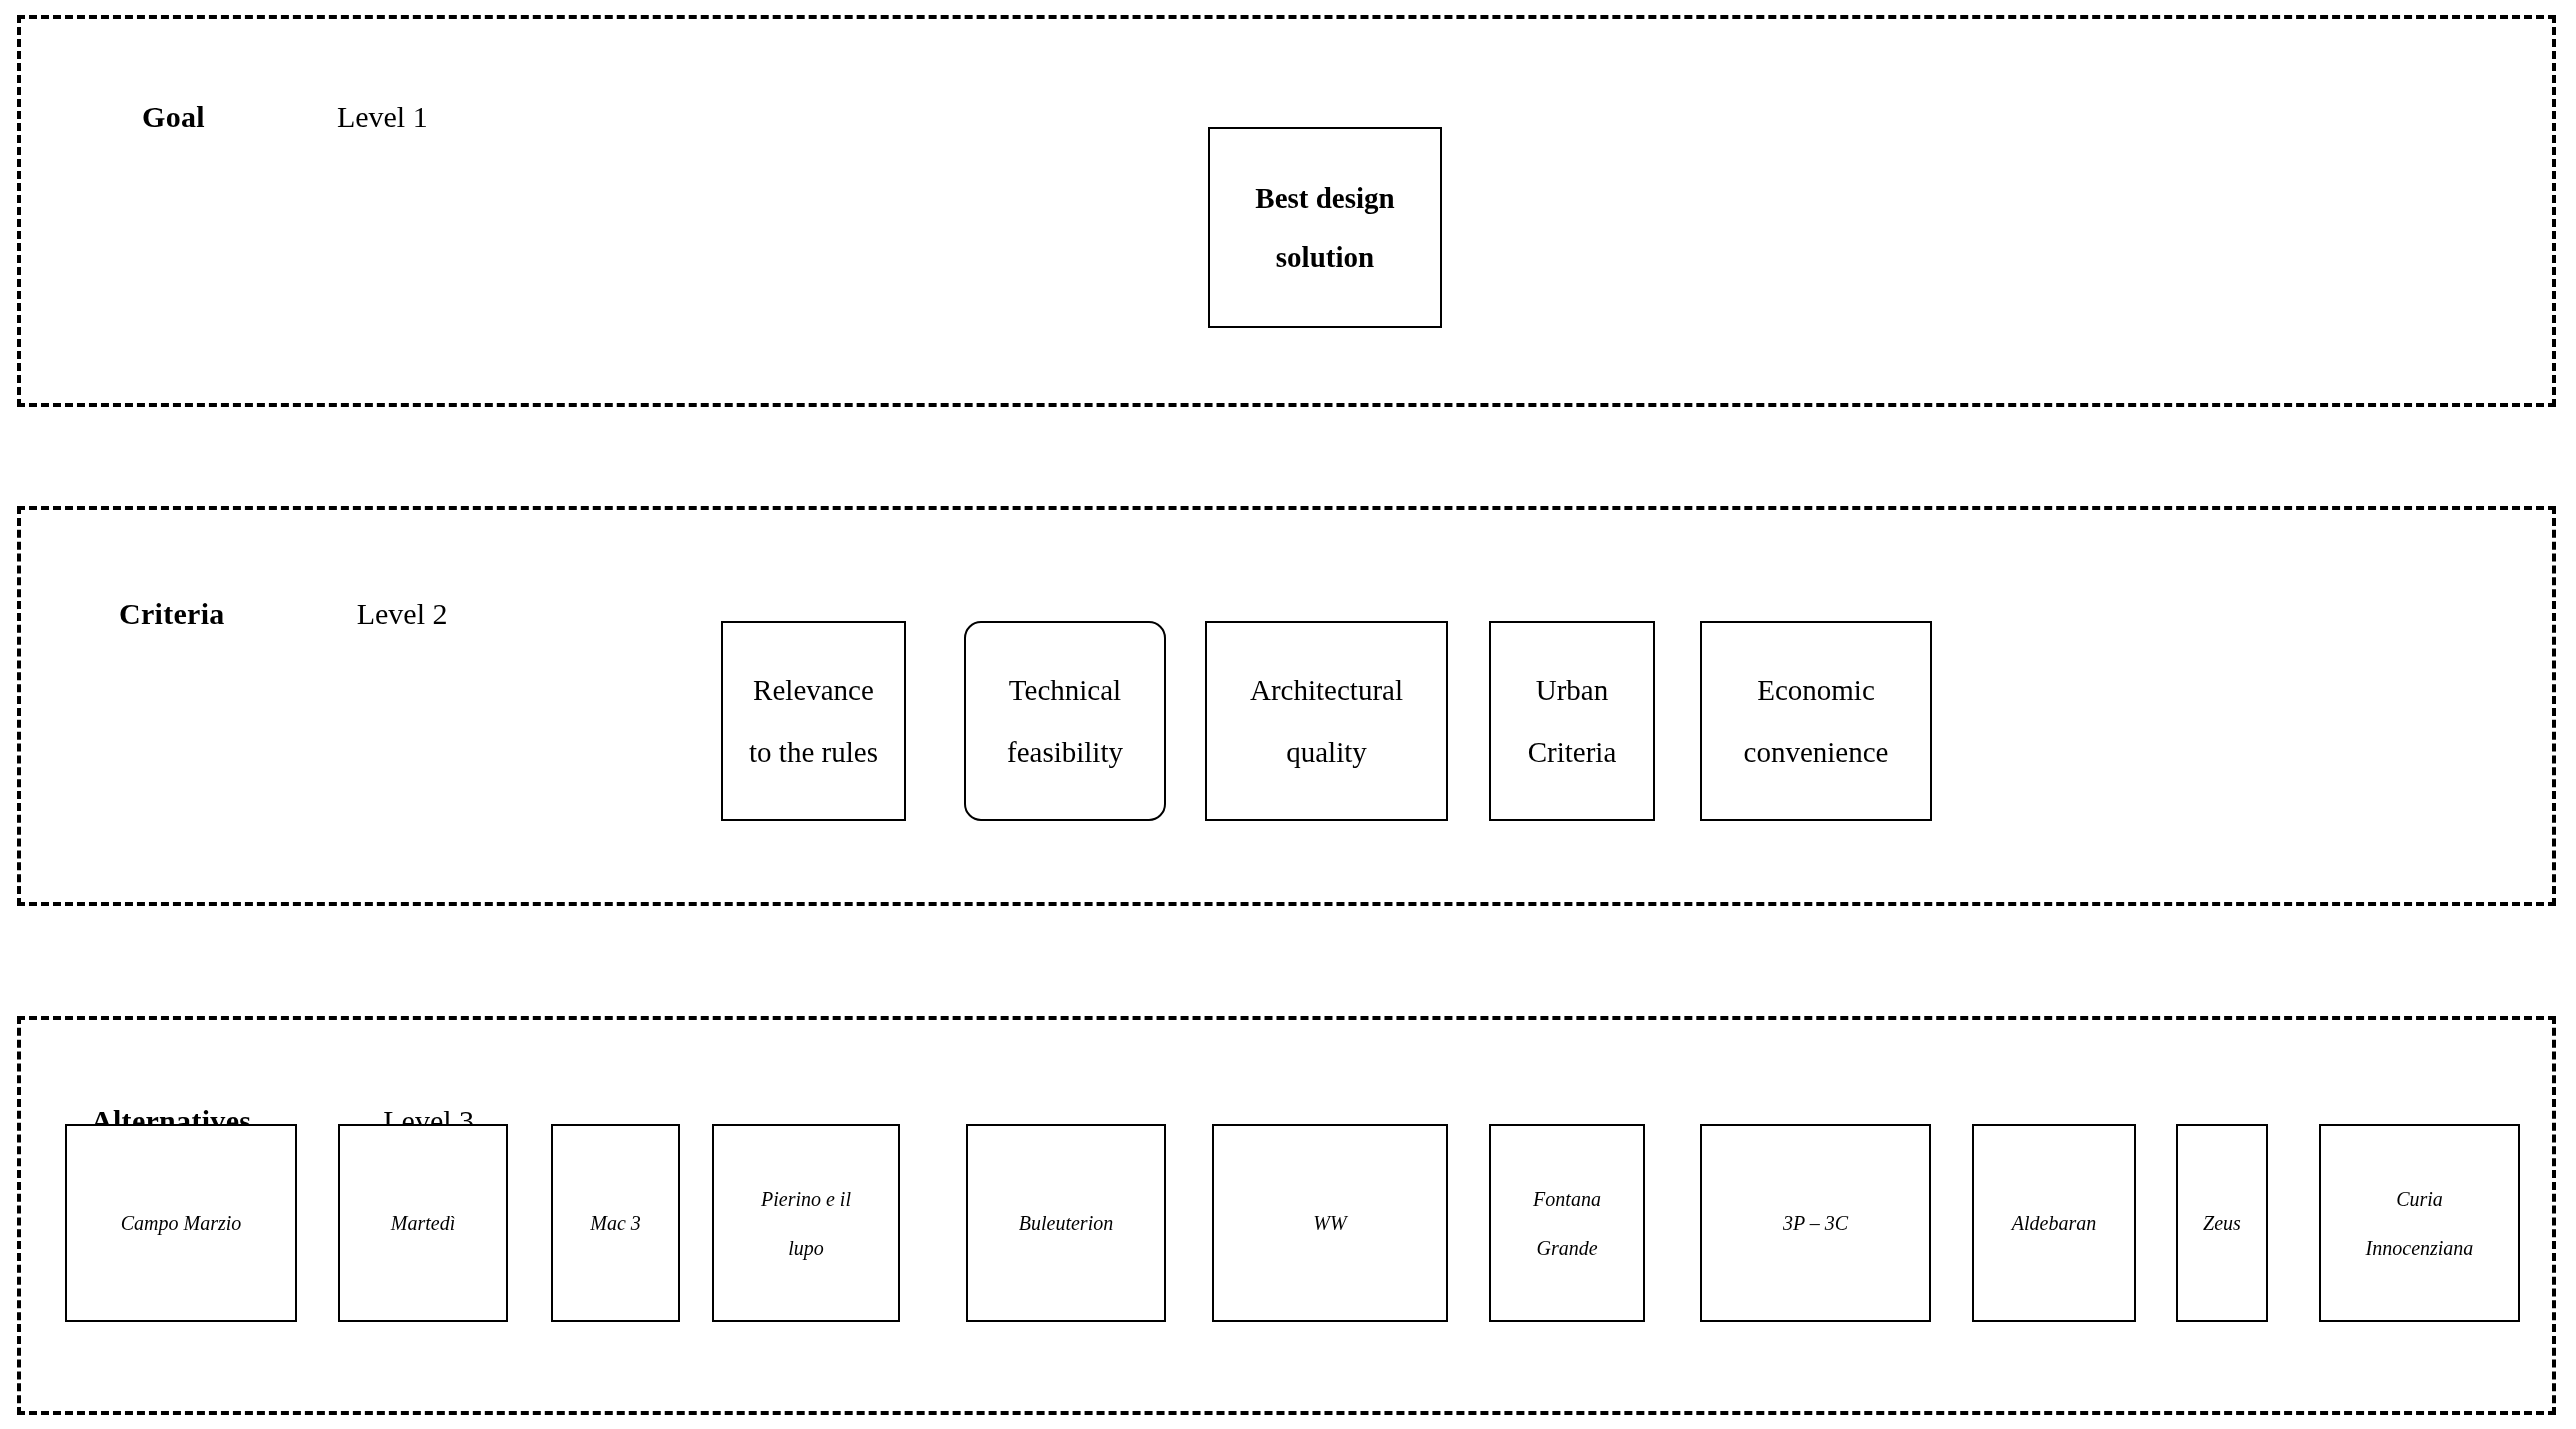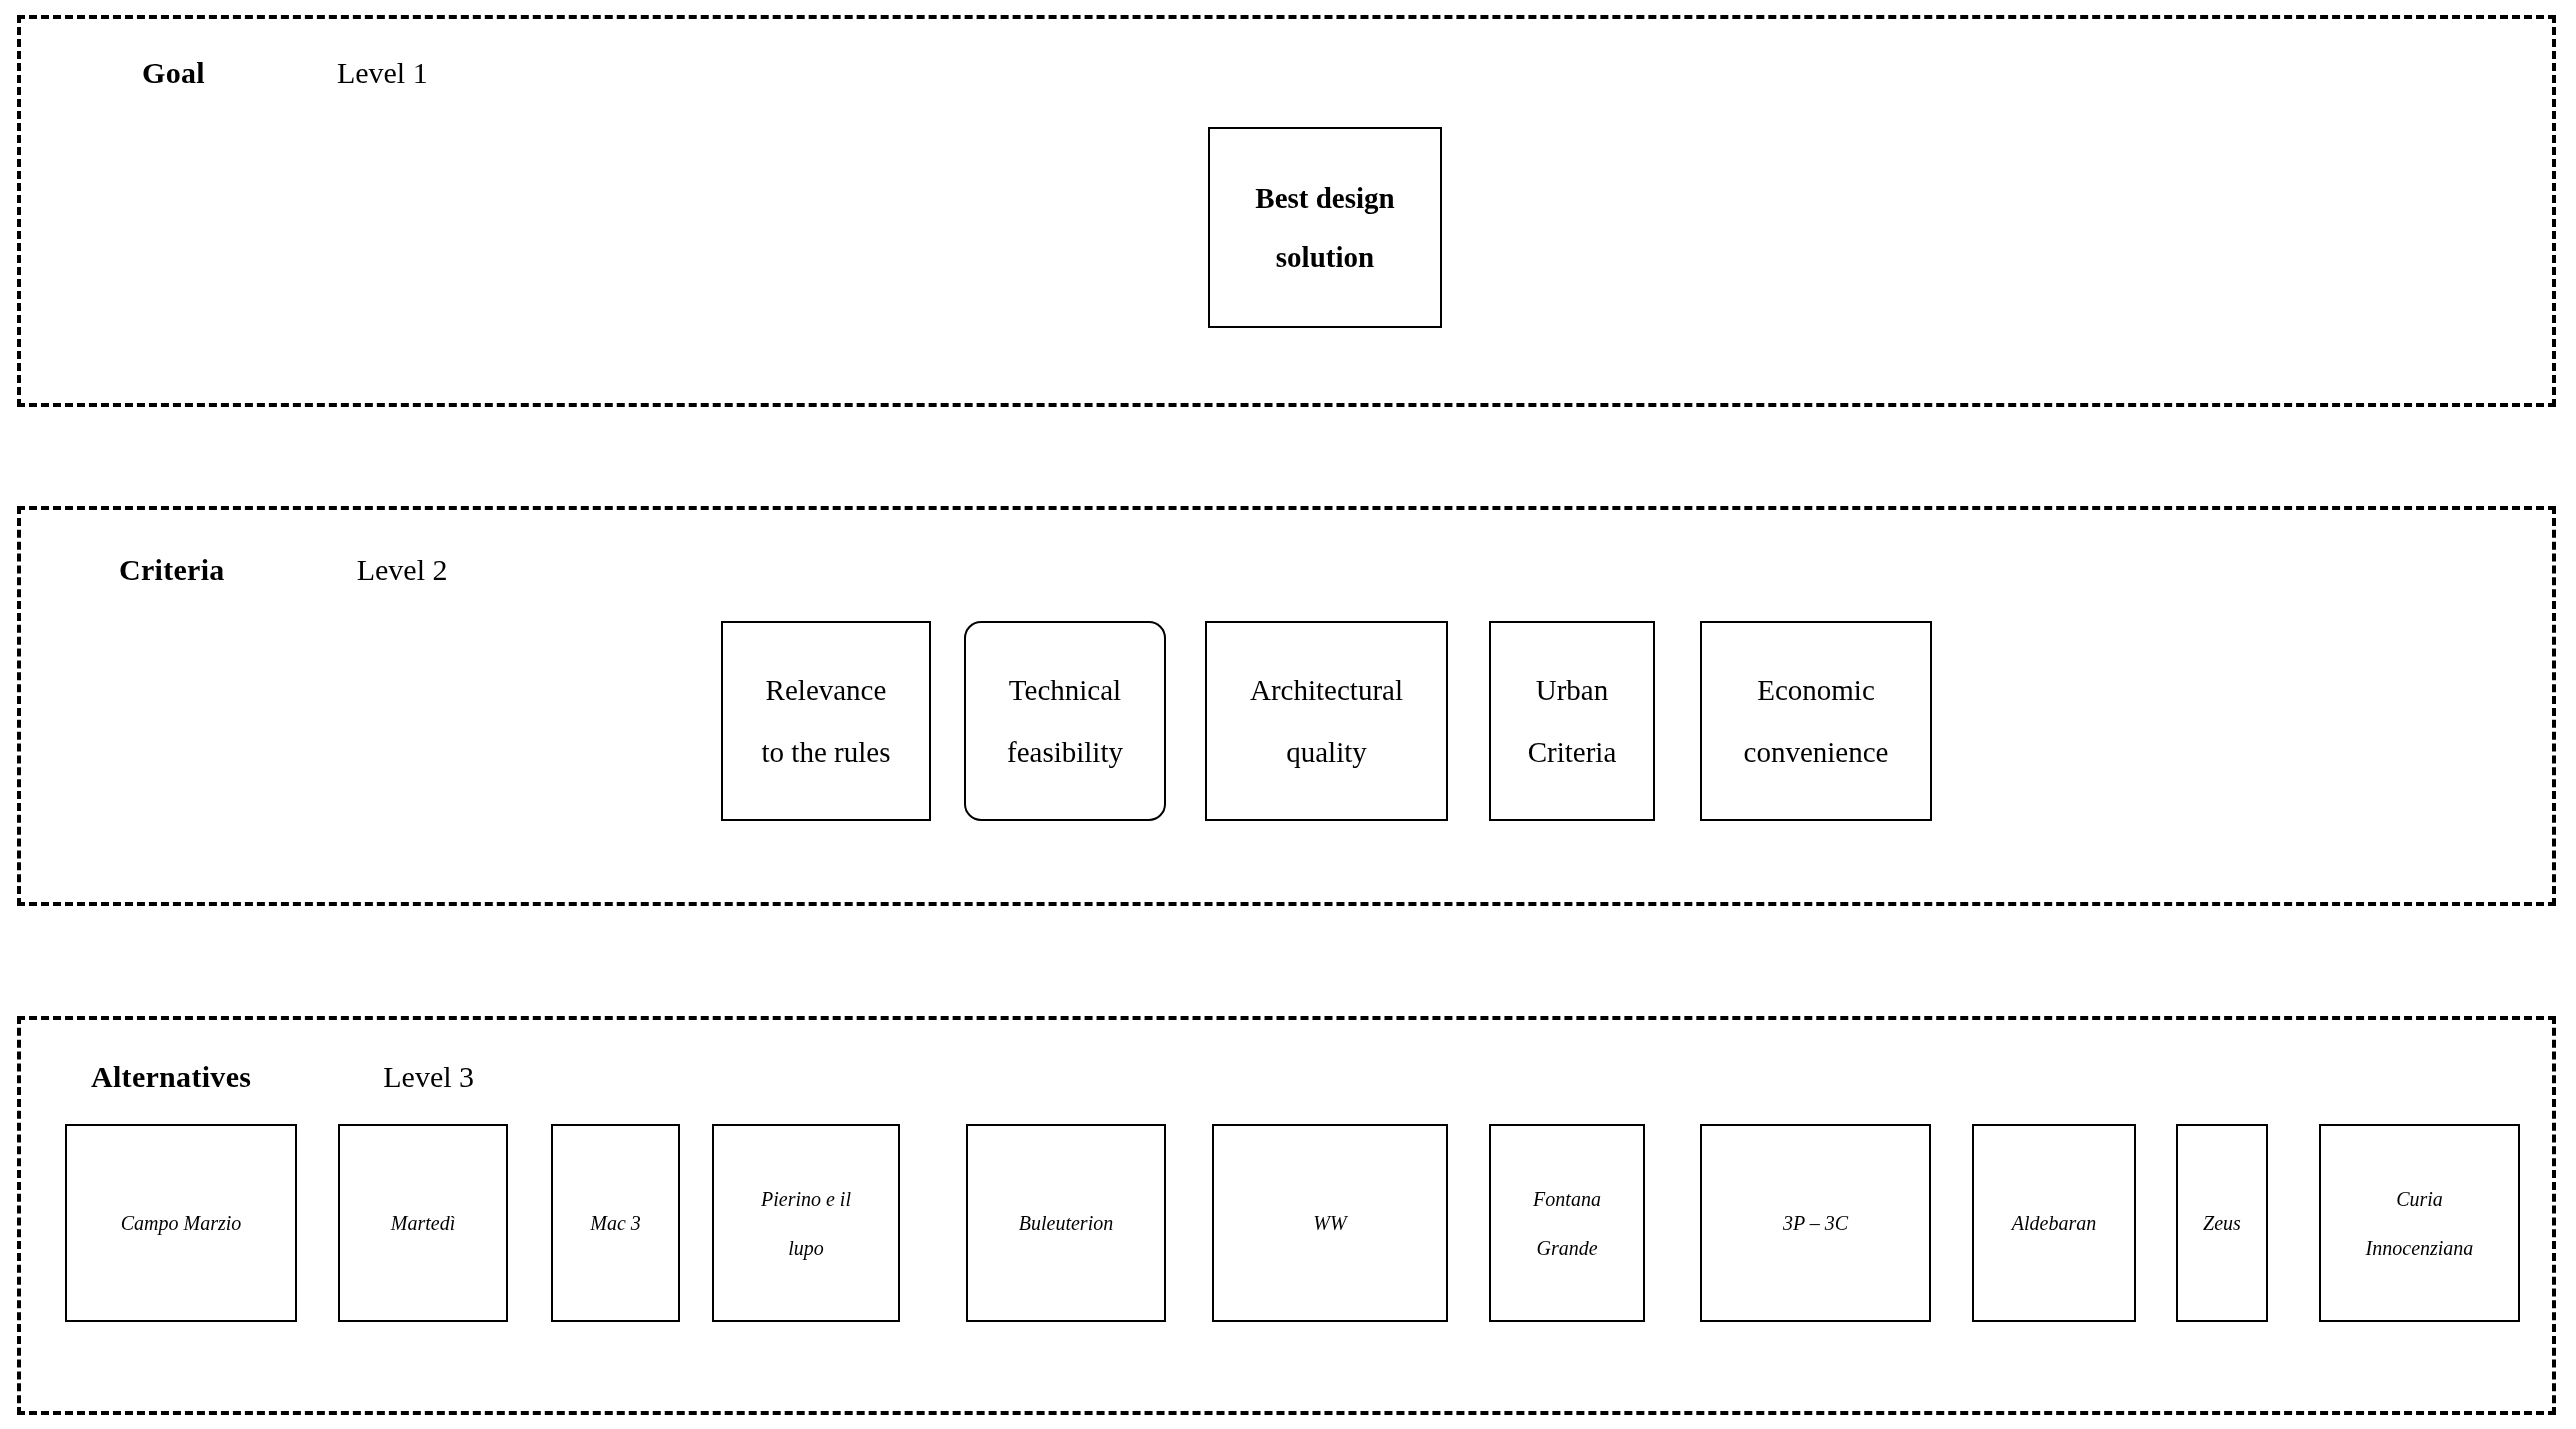--- a/index.html
+++ b/index.html
@@ -23,20 +23,21 @@
     position: absolute;
     border: 4px dashed #000000;
     box-sizing: border-box;
     background: transparent;
   }
   .panel-header {
     position: absolute;
     display: flex;
     align-items: flex-end;
     white-space: nowrap;
+    margin-top: 44px;
   }
   .panel-title {
     font-weight: bold;
     font-size: 30px;
     letter-spacing: 0.3px;
   }
   .panel-level {
     font-weight: normal;
     font-size: 30px;
   }
@@ -103,21 +104,21 @@
       <span class="panel-level" style="margin-left: 132px;">Level 2</span>
     </div>
     <div class="panel-header" style="left: 91px; top: 1060px;">
       <span class="panel-title">Alternatives</span>
       <span class="panel-level" style="margin-left: 132px;">Level 3</span>
     </div>
     <div class="node-box goal-box" style="left: 1208px; top: 127px; width: 234px; height: 201px; border-color: rgb(0, 0, 0);">
       <span class="node-line">Best design</span>
       <span class="node-line">solution</span>
     </div>
-    <div class="node-box criteria-box" style="left: 721px; top: 621px; width: 210px; height: 200px; border-color: rgb(0, 0, 0);">
+    <div class="node-box criteria-box" style="left: 721px; top: 621px; width: 185px; height: 200px; border-color: rgb(0, 0, 0);">
       <span class="node-line">Relevance</span>
       <span class="node-line">to the rules</span>
     </div>
     <div class="node-box criteria-box" style="left: 964px; top: 621px; width: 202px; height: 200px; border-color: rgb(0, 0, 0); border-radius: 17px;">
       <span class="node-line">Technical</span>
       <span class="node-line">feasibility</span>
     </div>
     <div class="node-box criteria-box" style="left: 1205px; top: 621px; width: 243px; height: 200px; border-color: rgb(0, 0, 0);">
       <span class="node-line">Architectural</span>
       <span class="node-line">quality</span>

